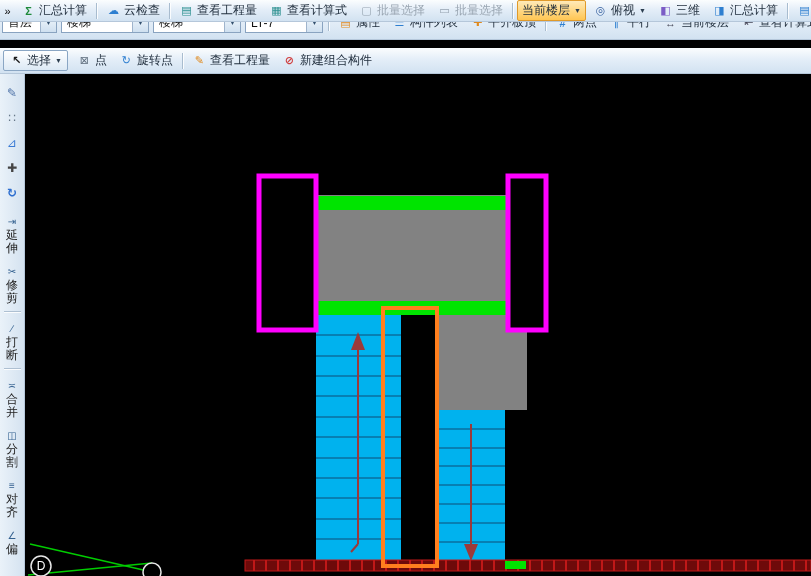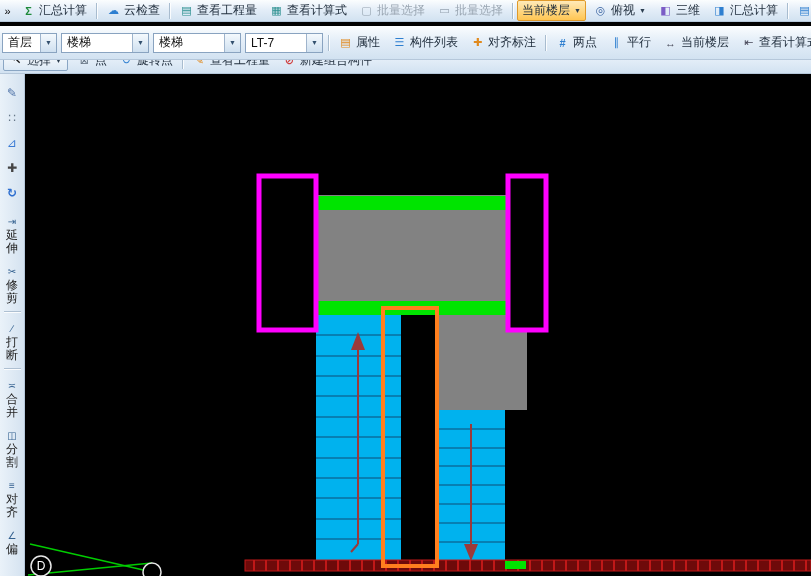--- a/index.html
+++ b/index.html
@@ -5,21 +5,21 @@
   *{box-sizing:border-box;margin:0;padding:0}
   html,body{width:811px;height:576px;overflow:hidden;background:#000;
     font-family:"Liberation Sans","DejaVu Sans",sans-serif;font-size:12px}
   .app{position:relative;width:811px;height:576px;background:#000}
 
   
   .tb{position:absolute;left:0;width:811px;display:flex;align-items:center;
     background:linear-gradient(180deg,#fbfdfe 0%,#e4eef8 45%,#d2e2f1 100%);
     border-bottom:1px solid #b5c7da;overflow:hidden;white-space:nowrap}
   .tb1{top:0;height:22px;z-index:4}
-  .tb2{top:26px;height:34px;z-index:3}
+  .tb2{top:6px;height:34px;z-index:3}
   .tb3{top:48px;height:26px;z-index:2}
   .tbtn{display:inline-flex;align-items:center;gap:3px;padding:1px 4px;margin:0 1px;
     color:#1d2b3a;border:1px solid transparent;border-radius:2px}
   .cap{font-size:12px;color:#1d2b3a}
   .disabled .cap{color:#9aa6b2}
   .hl{background:linear-gradient(#ffeab8,#ffc653);border:1px solid #e09a2b}
   .sep{width:1px;height:16px;background:#a8bccf;box-shadow:1px 0 0 rgba(255,255,255,.85);
     margin:0 3px;flex:none}
   .ico{display:inline-flex;width:15px;height:15px;align-items:center;justify-content:center;
     font-size:11px;flex:none}
@@ -143,21 +143,21 @@
     <span class="tbtn">
       <span class="ico i-prop">▤</span>
       <span class="cap">属性</span>
     </span>
     <span class="tbtn">
       <span class="ico i-list">☰</span>
       <span class="cap">构件列表</span>
     </span>
     <span class="tbtn">
       <span class="ico i-pick">✚</span>
-      <span class="cap">对齐标注</span>
+      <span class="cap">平齐板顶</span>
     </span>
     <span class="sep"></span>
     <span class="tbtn">
       <span class="ico i-2pt">#</span>
       <span class="cap">两点</span>
     </span>
     <span class="tbtn">
       <span class="ico i-par">∥</span>
       <span class="cap">平行</span>
     </span>

